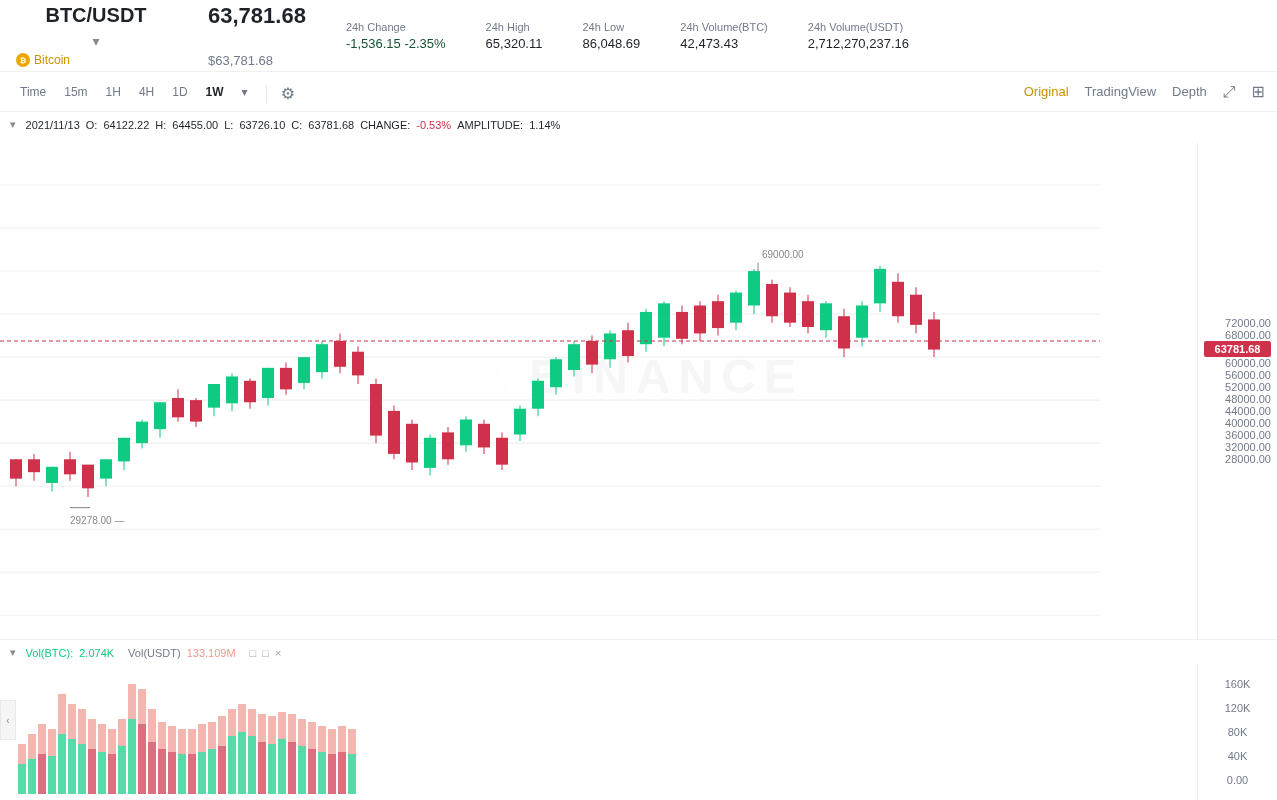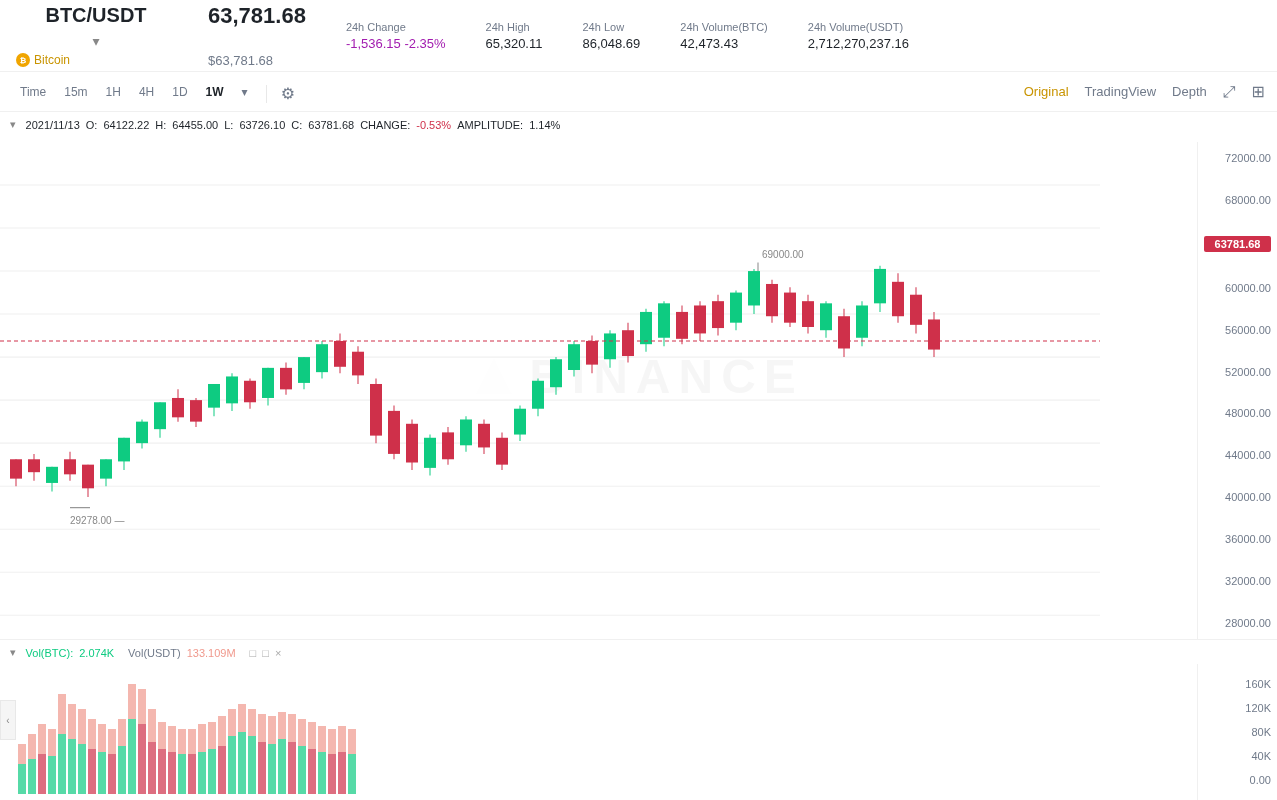--- a/index.html
+++ b/index.html
@@ -12,21 +12,21 @@
     .pair-name { font-size: 20px; font-weight: 700; color: #1e2329; }
     .pair-arrow { color: #888; font-size: 14px; cursor: pointer; }
     .pair-coin { display: flex; align-items: center; gap: 4px; color: #c99400; font-size: 12px; cursor: pointer; text-decoration: none; }
     .coin-icon { width: 14px; height: 14px; background: #f0a500; border-radius: 50%; display: inline-flex; align-items: center; justify-content: center; color: #fff; font-size: 8px; font-weight: 700; }
     .price-main { font-size: 22px; font-weight: 700; color: #1e2329; }
     .price-usd { font-size: 13px; color: #707a8a; margin-top: 21px; }
 
     .stat-group { display: flex; flex-direction: column; gap: 3px; padding: 0 8px; }
     .stat-label { font-size: 11px; color: #707a8a; }
     .stat-value { font-size: 13px; color: #1e2329; font-weight: 500; }
-    .stat-value.negative { color: #a21caf; }
+    .stat-value.negative { color: #14532d; }
 
     
     .chart-toolbar { display: flex; align-items: center; padding: 6px 12px; border-bottom: 1px solid #f0f0f0; height: 40px; background: #fff; }
     .time-tabs { display: flex; align-items: flex-end; gap: 2px; }
     .time-tab { padding: 4px 8px; font-size: 12px; color: #707a8a; cursor: pointer; border-radius: 4px; }
     .time-tab.active { color: #1e2329; font-weight: 600; }
     .toolbar-sep { width: 1px; height: 18px; background: #e8e8e8; margin: 0 8px; }
     .settings-icon { color: #707a8a; cursor: pointer; font-size: 16px; margin-left: 4px; }
     .toolbar-right { margin-left: auto; display: flex; align-items: center; gap: 16px; }
     .view-tab { font-size: 13px; color: #707a8a; cursor: pointer; }
@@ -45,21 +45,21 @@
     .price-scale-label { font-size: 11px; color: #707a8a; text-align: right; }
     .current-price-badge { background: #cf304a; color: #fff; font-size: 11px; font-weight: 600; padding: 2px 6px; border-radius: 2px; text-align: center; }
 
     .volume-area { height: 160px; position: relative; background: #fff; overflow: hidden; }
     .vol-info-bar { position: absolute; top: 6px; left: 10px; font-size: 11px; color: #707a8a; display: flex; align-items: center; gap: 6px; z-index: 10; }
     .vol-toggle { color: #888; cursor: pointer; margin-right: 4px; }
     .vol-green { color: #0ecb81; }
     .vol-pink { color: #f0998d; }
 
     .vol-scale { position: absolute; right: 0; top: 0; bottom: 0; width: 80px; display: flex; flex-direction: column; justify-content: space-between; padding: 12px 6px; border-left: 1px solid #f0f0f0; }
-    .vol-scale-label { font-size: 11px; color: #707a8a; text-align: right; }
+    .vol-scale-label { font-size: 11px; color: #707a8a; text-align: center; }
 
     .binance-watermark { position: absolute; top: 50%; left: 50%; transform: translate(-50%, -50%); opacity: 0.04; font-size: 48px; font-weight: 900; color: #333; letter-spacing: 8px; pointer-events: none; display: flex; align-items: center; gap: 16px; }
 
     .left-arrow { position: absolute; left: 0; top: 50%; transform: translateY(-50%); background: #f5f5f5; border: 1px solid #e8e8e8; width: 16px; height: 40px; display: flex; align-items: center; justify-content: center; cursor: pointer; font-size: 10px; color: #888; }
   </style>
 </head>
 <body>
 
 <div class="header">
   <div class="pair-info">
@@ -322,21 +322,21 @@
         <line x1="916" y1="135" x2="916" y2="178" stroke="#cf304a" stroke-width="1"></line>
         <rect x="910" y="142" width="12" height="28" fill="#cf304a"></rect>
 
         <line x1="934" y1="158" x2="934" y2="200" stroke="#cf304a" stroke-width="1"></line>
         <rect x="928" y="165" width="12" height="28" fill="#cf304a"></rect>
       </g>
 
       <line x1="0" y1="185" x2="1100" y2="185" stroke="#cf304a" stroke-width="1" stroke-dasharray="4,3"></line>
     </svg>
 
-    <div class="price-scale" style="position:absolute;right:0;top:30px;bottom:0;width:80px;display:flex;flex-direction:column;justify-content:space-between;padding:10px 6px;border-left:1px solid #f0f0f0;">
+    <div class="price-scale" style="position:absolute;right:0;top:30px;bottom:0;width:80px;display:flex;flex-direction:column;justify-content:center;padding:10px 6px;border-left:1px solid #f0f0f0;">
       <span class="price-scale-label">72000.00</span>
       <span class="price-scale-label">68000.00</span>
       <div class="current-price-badge">63781.68</div>
       <span class="price-scale-label">60000.00</span>
       <span class="price-scale-label">56000.00</span>
       <span class="price-scale-label">52000.00</span>
       <span class="price-scale-label">48000.00</span>
       <span class="price-scale-label">44000.00</span>
       <span class="price-scale-label">40000.00</span>
       <span class="price-scale-label">36000.00</span>

